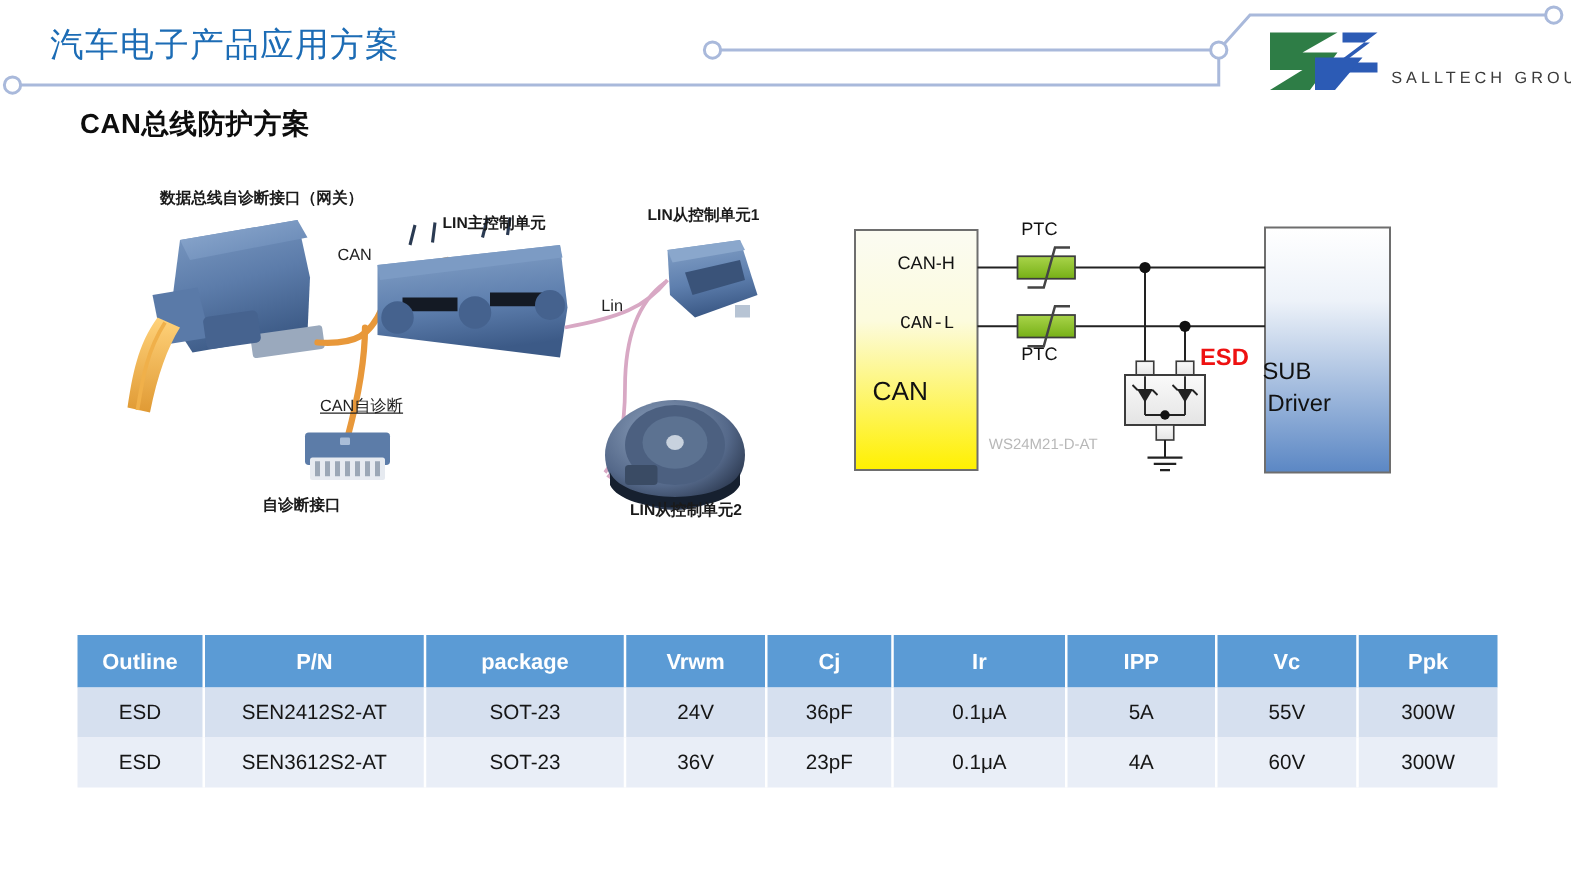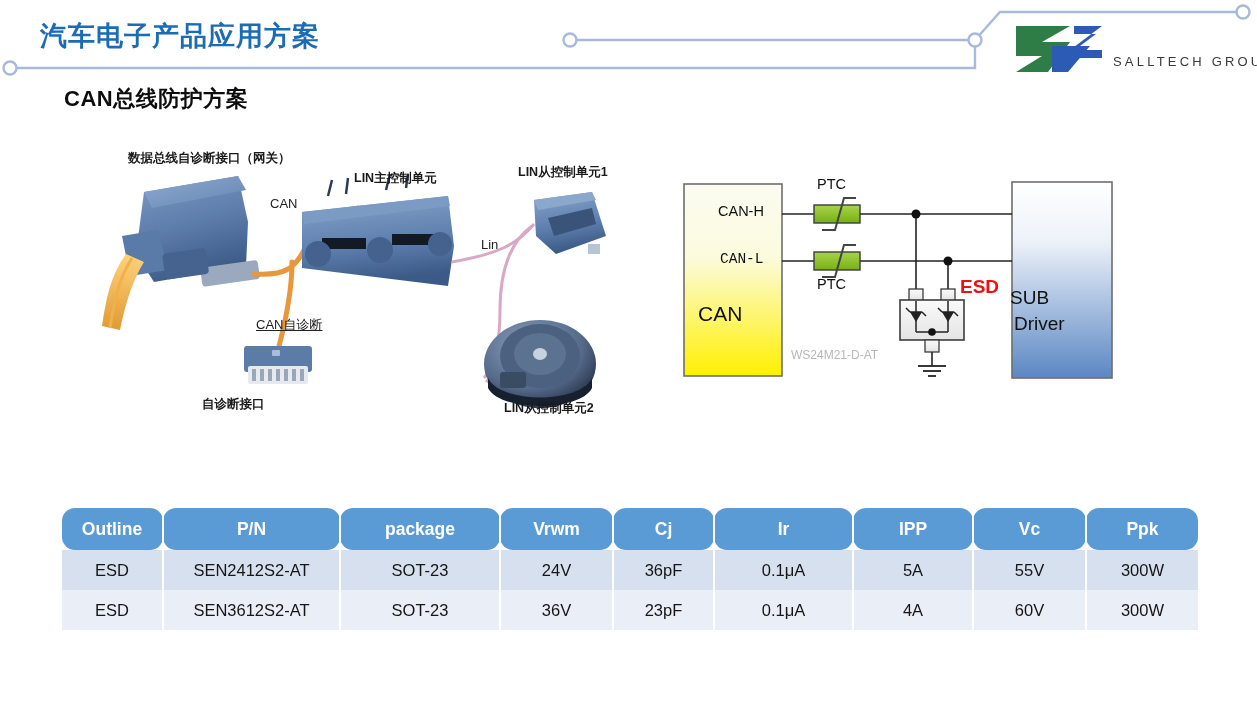--- a/index.html
+++ b/index.html
@@ -15,21 +15,21 @@
     font-family: "Liberation Sans", "DejaVu Sans", sans-serif;
   }
 
   
   #header-deco { position: absolute; left: 0; top: 0; width: 1257px; height: 90px; }
 
   #page-title {
     position: absolute;
     left: 40px; top: 18px;
     font-size: 27px;
-    font-weight: bold;
+    font-weight: normal;
     color: #1C6CB5;
     letter-spacing: 1px;
     white-space: nowrap;
   }
 
   #section-title {
     position: absolute;
     left: 64px; top: 84px;
     font-size: 22px;
     font-weight: bold;
@@ -93,21 +93,20 @@
     table-layout: fixed;
   }
   #spec-table th {
     background: #5B9BD5;
     color: #ffffff;
     font-size: 17.5px;
     font-weight: bold;
     height: 40px;
     border-right: 2px solid #ffffff;
     text-align: center;
-    border-radius: 13px;
   }
   #spec-table th:last-child { border-right: none; }
   #spec-table td {
     font-size: 16.5px;
     color: #161616;
     height: 38px;
     text-align: center;
     border-right: 2px solid #ffffff;
   }
   #spec-table td:last-child { border-right: none; }
@@ -234,21 +233,21 @@
       <rect x="404" y="222" width="26" height="16" rx="3" fill="#3A4B64"></rect>
     </g>
   </svg>
 
   <div class="ill-label" style="left:32px;top:0px;text-align:center;">数据总线自诊断接口（网关）</div>
   <div class="ill-label thin" style="left:174px;top:46px;">CAN</div>
   <div class="ill-label" style="left:258px;top:20px;">LIN主控制单元</div>
   <div class="ill-label" style="left:422px;top:14px;">LIN从控制单元1</div>
   <div class="ill-label thin" style="left:385px;top:87px;">Lin</div>
   <div class="ill-label thin" style="left:160px;top:166px;text-decoration:underline;">CAN自诊断</div>
-  <div class="ill-label" style="left:106px;top:246px;">自诊断接口</div>
+  <div class="ill-label" style="left:114px;top:246px;">自诊断接口</div>
   <div class="ill-label" style="left:408px;top:250px;">LIN从控制单元2</div>
 </div>
 
 <div id="circuit">
   <svg viewBox="0 0 452 230" width="452" height="230" style="position:absolute;left:0;top:0;">
     <defs>
       <linearGradient id="canGrad" x1="0" y1="0" x2="0" y2="1">
         <stop offset="0%" stop-color="#FBFBF2"></stop>
         <stop offset="38%" stop-color="#FCFBDD"></stop>
         <stop offset="100%" stop-color="#FFF000"></stop>

